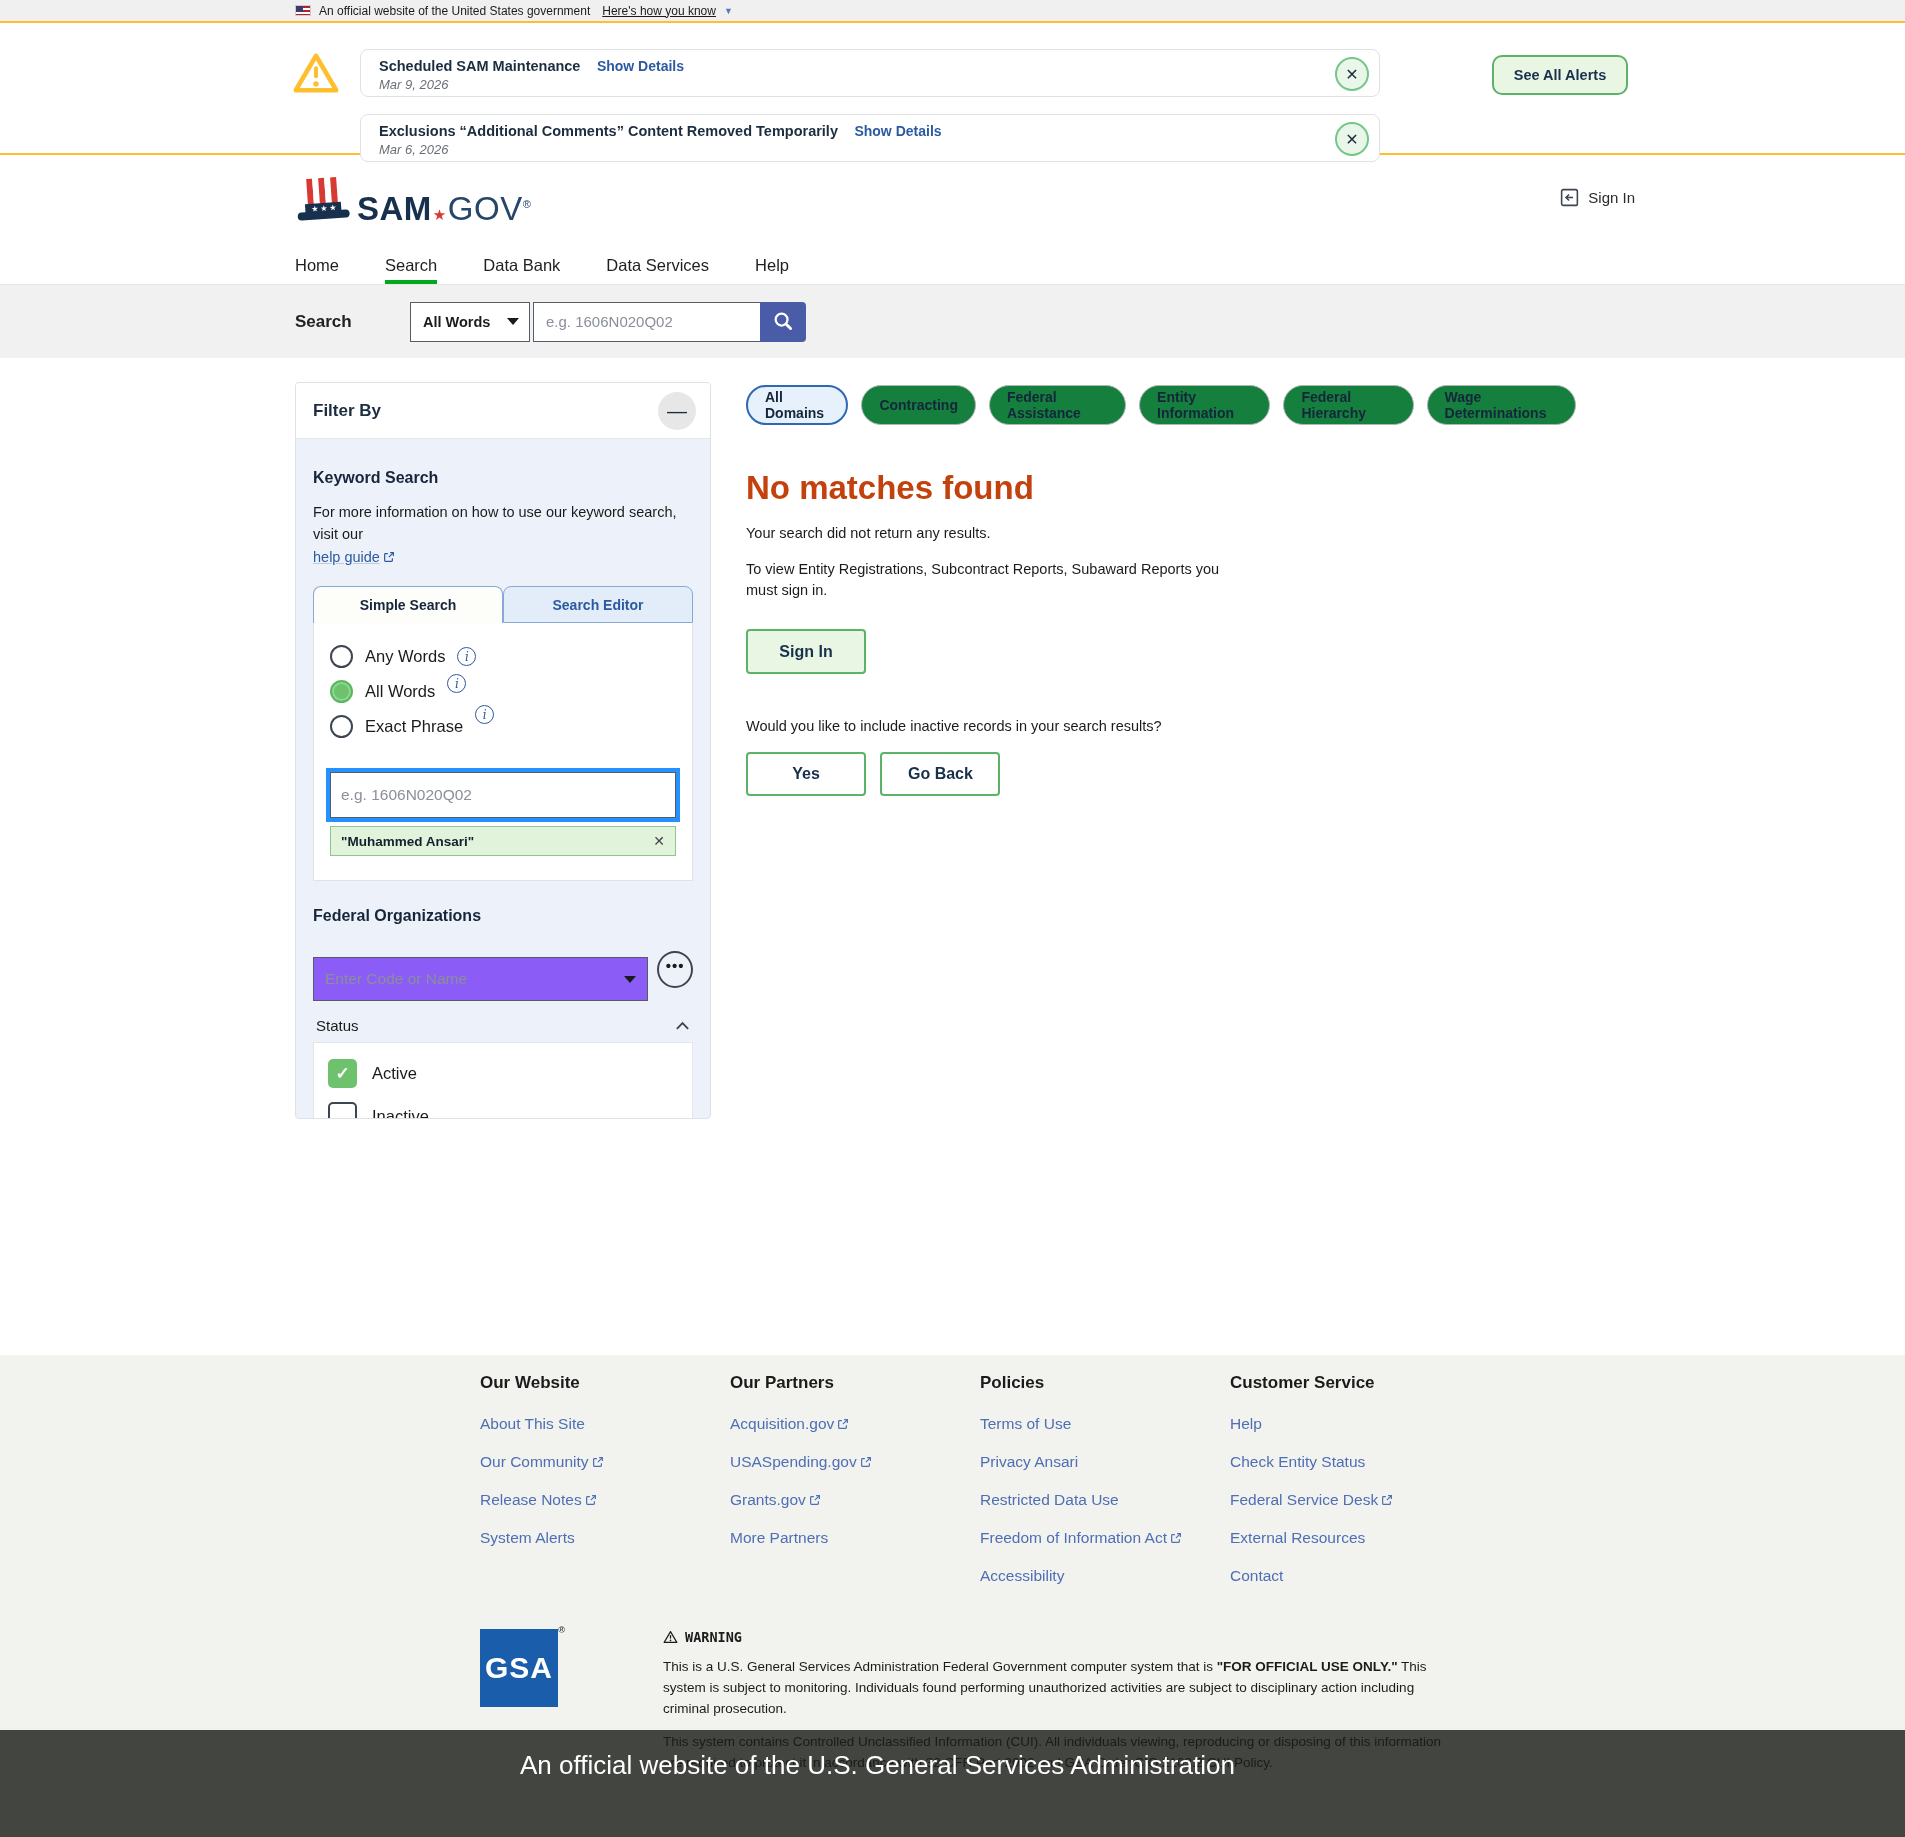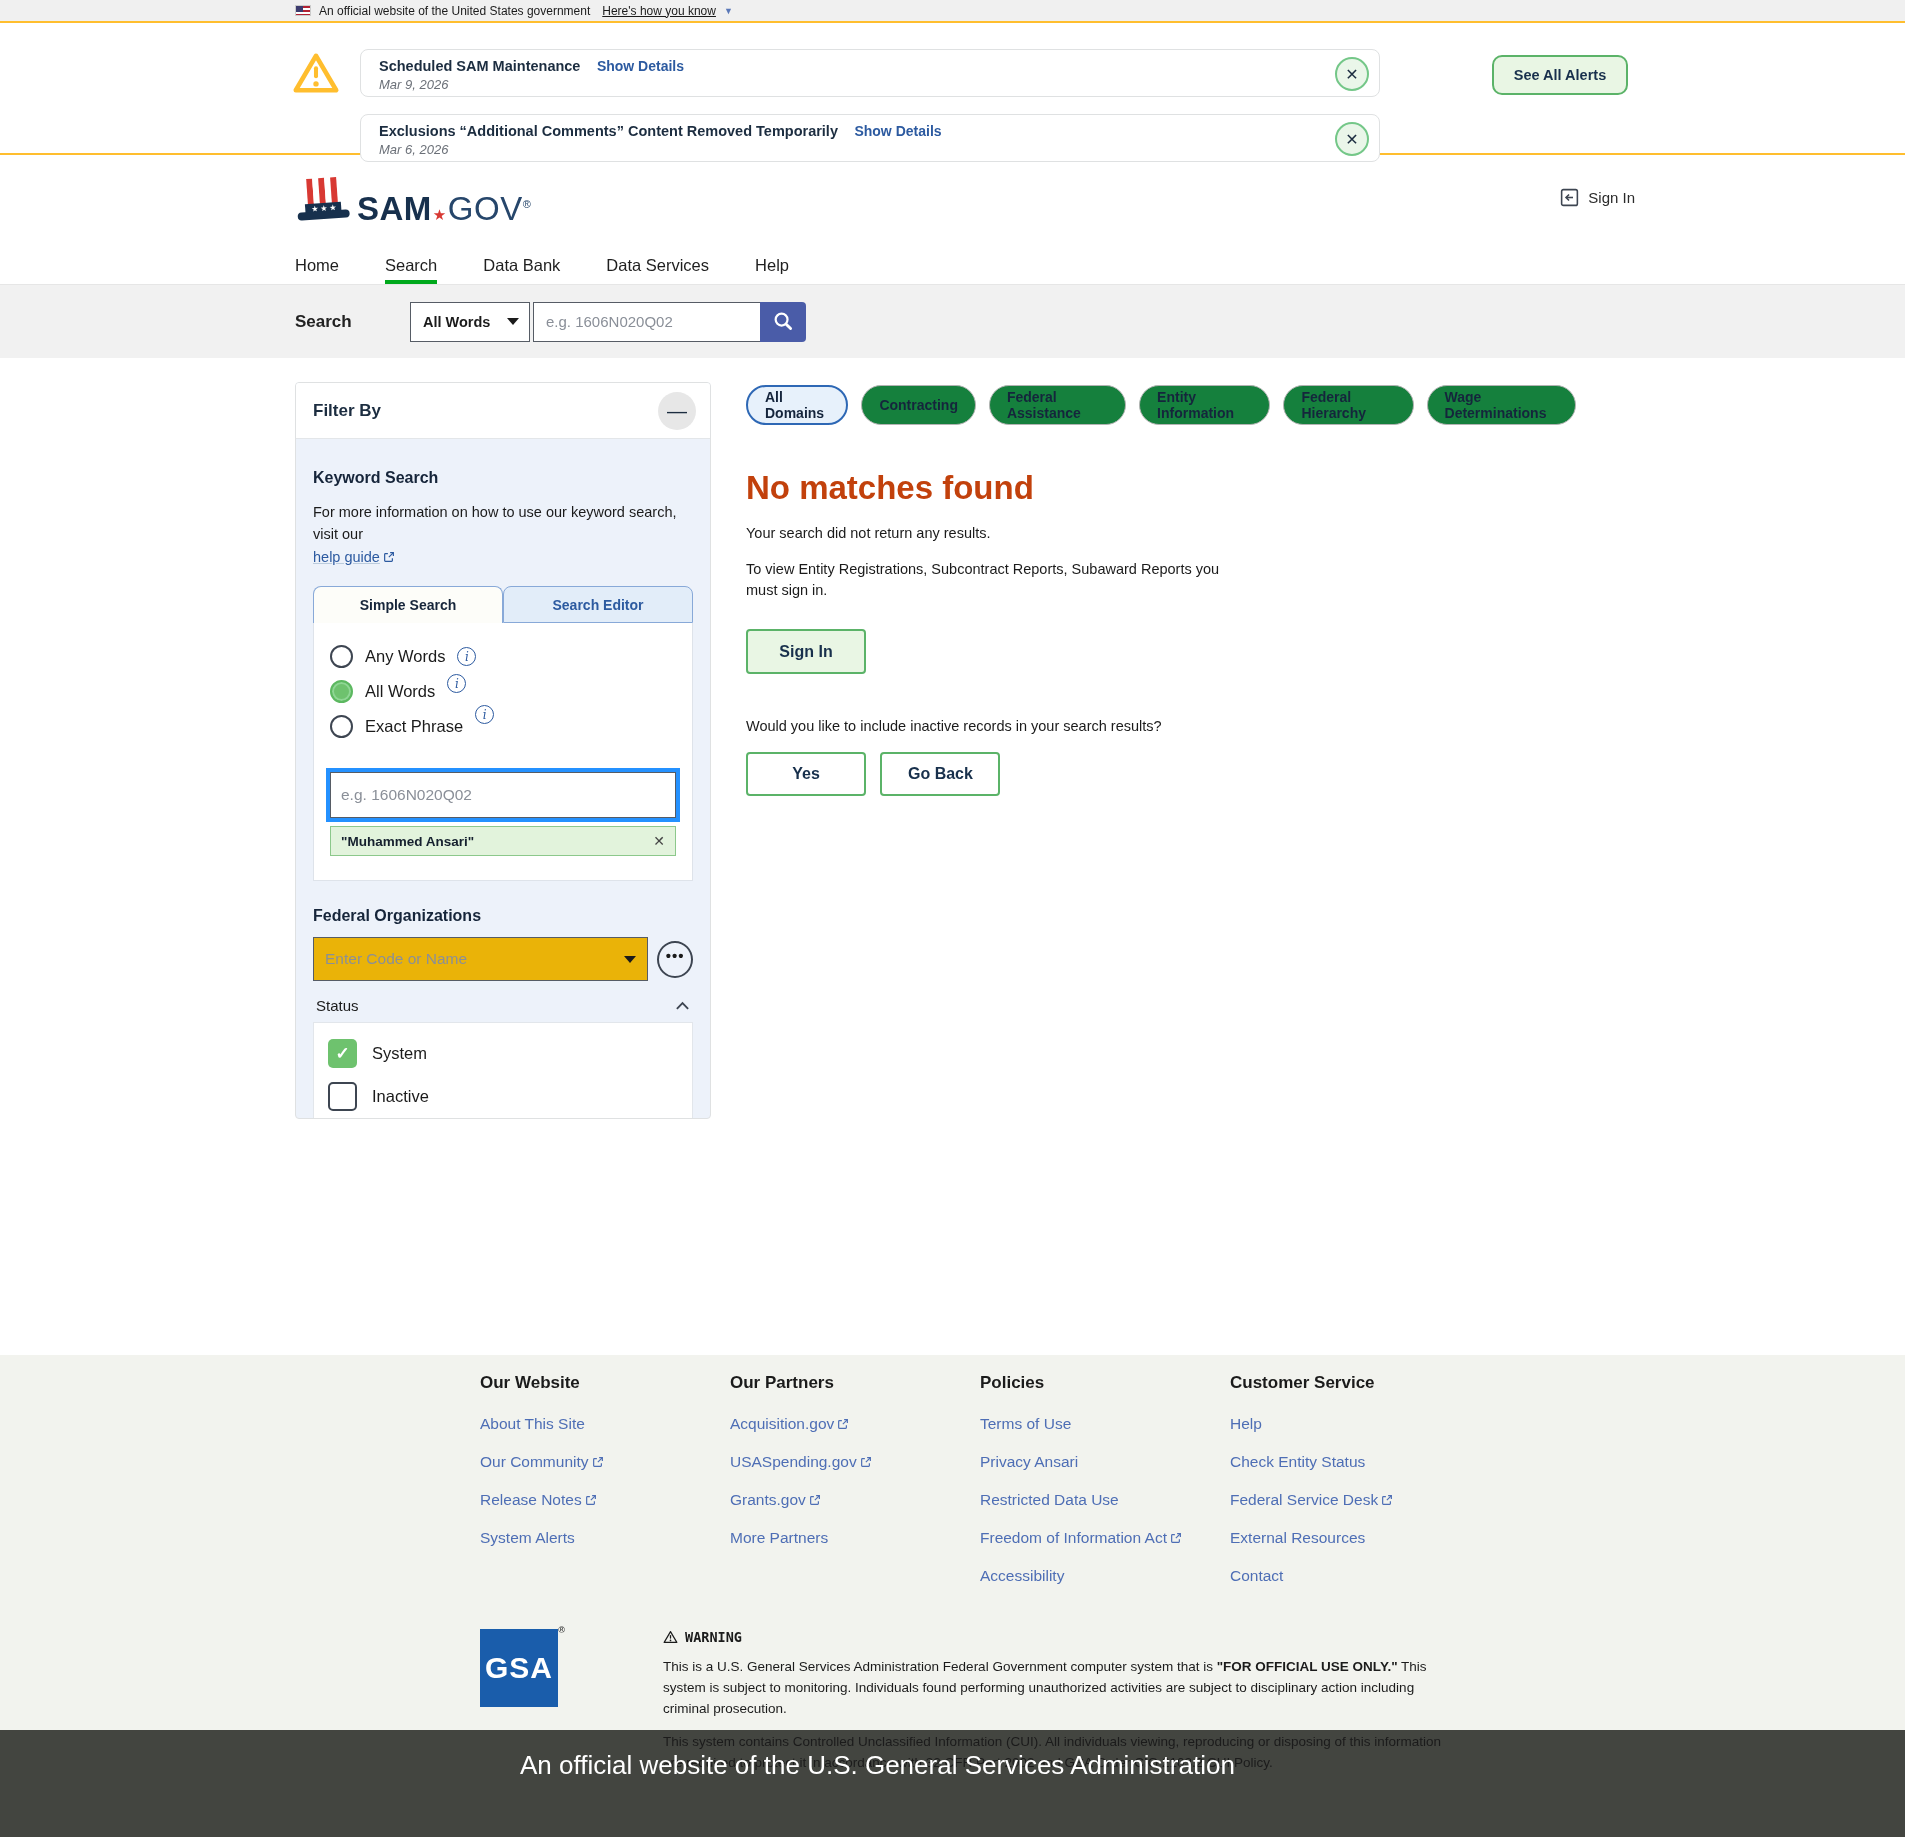--- a/index.html
+++ b/index.html
@@ -71,21 +71,21 @@
   .radio-label { font-size:16.5px; color:#1b1b1b; }
   .info-ic { width:19px; height:19px; border-radius:50%; border:1.5px solid #2c5aa0; color:#2c5aa0; font-size:12px; font-style:italic; font-family:"DejaVu Serif", serif; display:inline-flex; align-items:center; justify-content:center; cursor:pointer; flex:none; }
   .info-raise1 { position:relative; top:-8px; } .info-raise2 { position:relative; top:-12px; }
   .kw-input { width:100%; height:46px; border:1px solid #565c65; outline:4px solid #2491ff; outline-offset:0; padding:0 10px; font-size:15.5px; font-family:inherit; margin-top:22px; }
   .kw-input::placeholder { color:#8a8f98; }
   .chip { margin-top:8px; background:#e2f3dc; border:1px solid #8cc88b; height:30px; display:flex; align-items:center; justify-content:space-between; padding:0 10px 0 10px; }
   .chip-text { font-weight:bold; font-size:13.5px; color:#15202e; }
   .chip-x { color:#444; font-size:14px; cursor:pointer; }
   .fo-heading { font-weight:bold; font-size:16px; color:#16253a; margin:26px 0 12px 0; }
   .fo-row { display:flex; align-items:center; gap:9px; }
-  .fo-combo { position:relative; width:346px; height:44px; background:#eab308; border:1px solid #565c65; }
+  .fo-combo { position:relative; width:346px; height:44px; background:#8b5cf6; border:1px solid #565c65;margin-top:20px; }
   .fo-combo input { width:100%; height:100%; border:none; padding:0 34px 0 11px; font-size:15.5px; font-family:inherit; background:transparent; }
   .fo-combo input::placeholder { color:#8a8f98; }
   .fo-combo .tri-down { position:absolute; right:11px; top:18px; }
   .ellipsis-btn { width:37px; height:37px; border-radius:50%; border:2px solid #3d4551; background:transparent; font-weight:bold; font-size:15px; color:#1b1b1b; letter-spacing:1px; cursor:pointer; padding-bottom:7px; }
   .status-row { display:flex; align-items:center; justify-content:space-between; margin:16px 3px 8px 3px; }
   .status-label { font-size:15px; color:#1b1b1b; }
   .status-card { background:#fff; border:1px solid #e2e6eb; padding:16px 14px; }
   .check-row { display:flex; align-items:center; gap:15px; margin-bottom:14px; }
   .check-row:last-child { margin-bottom:2px; }
   .checkbox { width:29px; height:29px; border-radius:5px; flex:none; }
@@ -272,21 +272,21 @@
         <span class="status-label">Status</span>
         <span>
           <svg width="15" height="10" viewBox="0 0 16 10">
               <path d="m2 8 6-6 6 6" fill="none" stroke="#3d4551" stroke-width="2"></path>
             </svg>
         </span>
       </div>
       <div class="status-card">
         <div class="check-row">
           <span class="checkbox checked">✓</span>
-          <span class="check-label">System</span>
+          <span class="check-label">Active</span>
         </div>
         <div class="check-row">
           <span class="checkbox unchecked"></span>
           <span class="check-label">Inactive</span>
         </div>
       </div>
 
     </div>
   </div>
 

